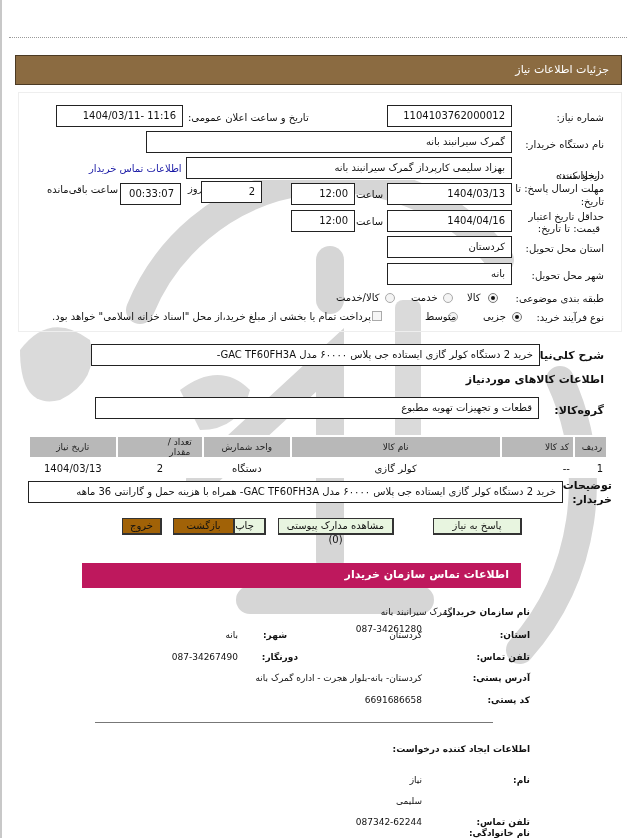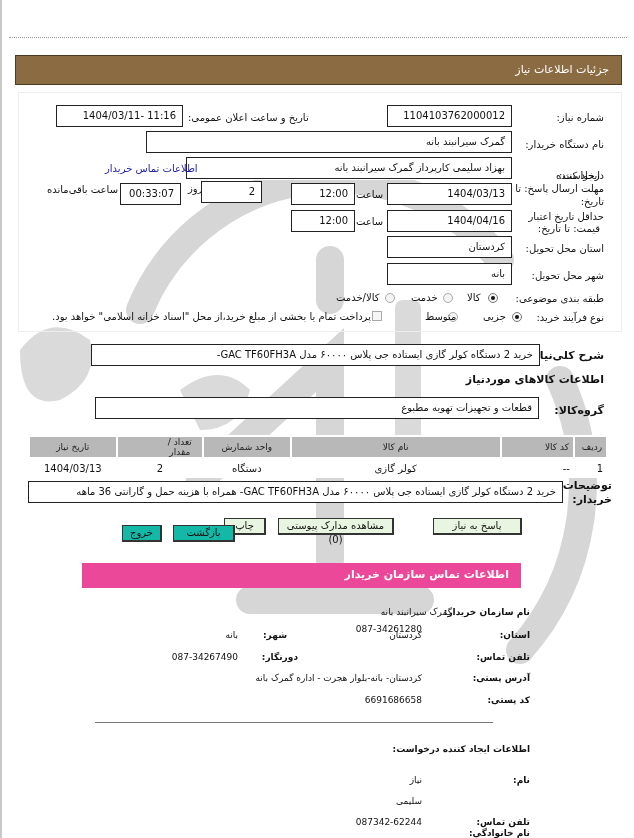--- a/index.html
+++ b/index.html
@@ -38,25 +38,25 @@
 
   .tbl { position: absolute; left: 28px; top: 435px; width: 580px; border-collapse: collapse; }
   .tbl th { background: #b8b8b8; color: #222; font-weight: normal; font-size: 9px; height: 20px; border: 2px solid #fff; padding: 0 4px; }
   .tbl td { font-size: 10px; height: 20px; text-align: center; background: #fff; padding: 0 4px; }
 
   .btn {
     position: absolute; top: 518px; height: 17px; font-size: 10px; line-height: 14px; text-align: center;
     border: 1px solid #333; border-right-width: 2px; border-bottom-width: 2px; cursor: pointer;
   }
   .btn.green { background: #e8f5e0; }
-  .btn.red { background: #14b8a6; margin-top: 7px; }
+  .btn.red { background: #a16207; }
 
   .hdr2 {
     position: absolute; left: 82px; top: 563px; width: 439px; height: 25px;
-    background: #ec4899; color: #fff; font-size: 11px; font-weight: bold; line-height: 24px; padding-right: 12px;
+    background: #be185d; color: #fff; font-size: 11px; font-weight: bold; line-height: 24px; padding-right: 12px;
   }
   .c-lbl { position: absolute; font-size: 9px; font-weight: bold; color: #111; white-space: nowrap; }
   .c-val { position: absolute; font-size: 9px; color: #111; white-space: nowrap; }
   .hr2 { position: absolute; left: 95px; top: 722px; width: 398px; border-top: 1px solid #777; }
 </style>
 </head>
 <body>
 
 <div class="left-edge"></div>
 <div class="dotted-sep"></div>
@@ -86,21 +86,21 @@
 <div class="box ltr" style="left:387px; top:105px; width:125px;">1104103762000012</div>
 <span class="lbl" style="left:188px; top:112px;">تاریخ و ساعت اعلان عمومی:</span>
 <div class="box ltr" style="left:56px; top:105px; width:127px;">1404/03/11- 11:16</div>
 
 <span class="lbl" style="right:30px; top:139px;">نام دستگاه خریدار:</span>
 <div class="box rtl" style="left:146px; top:131px; width:366px;">گمرک سیرانبند بانه</div>
 
 <span class="lbl" style="right:34px; top:158px;margin-top:12px;">ایجاد کننده</span>
 <span class="lbl" style="right:30px; top:170px;">درخواست:</span>
 <div class="box rtl" style="left:186px; top:157px; width:326px;">بهزاد سلیمی کارپرداز گمرک سیرانبند بانه</div>
-<span class="link" style="left:105px; top:163px;">اطلاعات تماس خریدار</span>
+<span class="link" style="left:89px; top:163px;">اطلاعات تماس خریدار</span>
 
 <span class="lbl" style="right:30px; top:183px;">مهلت ارسال پاسخ: تا</span>
 <span class="lbl" style="right:30px; top:196px;">تاریخ:</span>
 <div class="box ltr" style="left:387px; top:183px; width:125px;">1404/03/13</div>
 <span class="lbl" style="left:356px; top:189px;">ساعت</span>
 <div class="box ltr" style="left:291px; top:183px; width:64px;">12:00</div>
 <span class="lbl" style="left:188px; top:183px;">روز</span>
 <div class="box ltr" style="left:201px; top:181px; width:61px;">2</div>
 <div class="box ltr" style="left:120px; top:183px; width:61px;">00:33:07</div>
 <span class="lbl" style="left:47px; top:184px;">ساعت باقی‌مانده</span>

